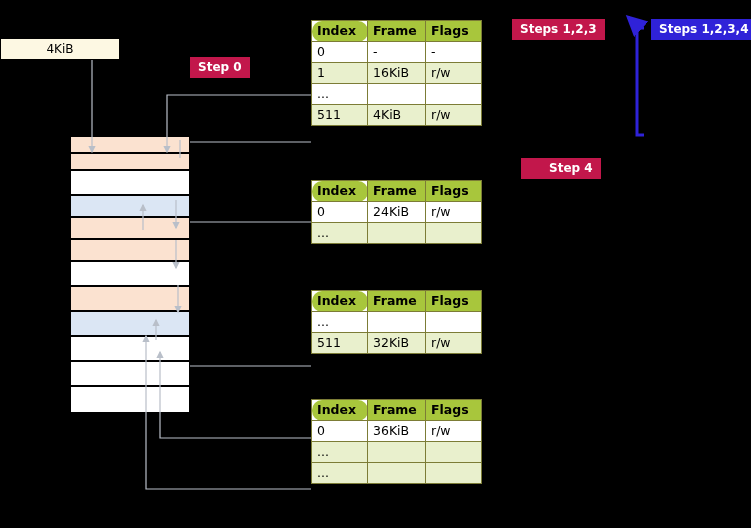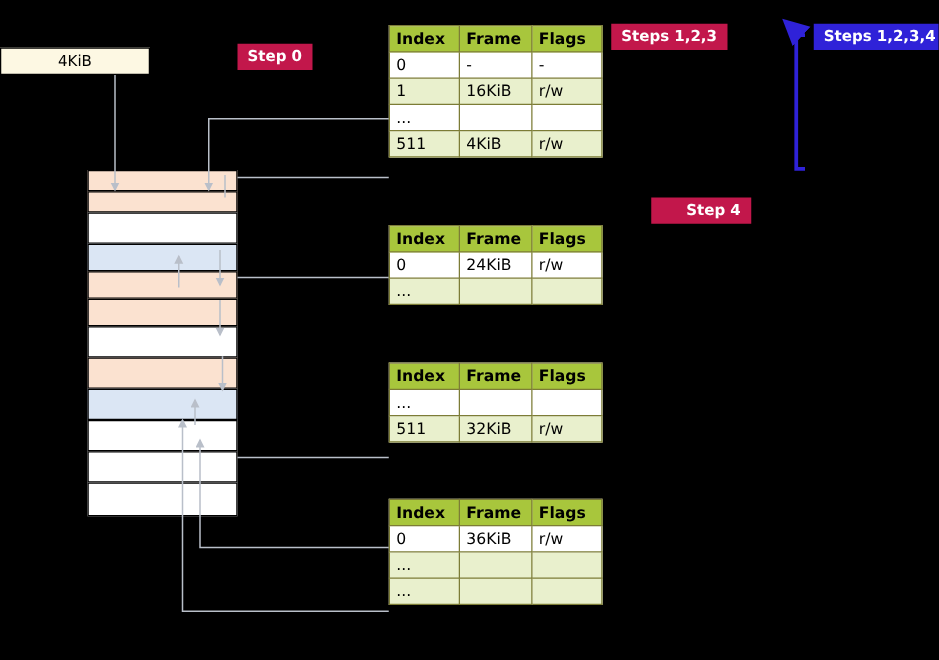--- a/index.html
+++ b/index.html
@@ -69,41 +69,41 @@
     box-sizing: border-box;
   }
   .ptable thead th {
     background: #a8c63c;
     color: #000000;
     font-weight: bold;
     border: 1px solid #7c7c36;
   }
   .ptable tr.alt td { background: #e9f0cd; }
   .ptable tr.norm td { background: #ffffff; }
-  .col-index { width: 56px; }
+  .col-index { width: 56px; border-radius: 10px; }
   .col-frame { width: 58px; }
   .col-flags { width: 56px; }
 
   svg.overlay {
     position: absolute;
     left: 0; top: 0;
     width: 751px;
     height: 528px;
     pointer-events: none;
   }
 </style>
 </head>
 <body>
 
 <div id="root">
 
   <div class="kib-box">4KiB</div>
 
-  <div class="badge badge-crimson" style="left:190px; top:35px;">Step 0</div>
-  <div class="badge badge-crimson" style="left:489px; top:19px;">Steps 1,2,3</div>
+  <div class="badge badge-crimson" style="left:190px; top:57px;">Step 0</div>
+  <div class="badge badge-crimson" style="left:512px; top:19px;">Steps 1,2,3</div>
   <div class="badge badge-blue" style="left:651px; top:19px;">Steps 1,2,3,4</div>
   <div class="badge badge-crimson" style="left:521px; top:158px;padding-left:28px;">Step 4</div>
 
   <div id="memcol">
       <div class="memblock" style="left: 70px; width: 120px; top: 136px; height: 17px; background: rgb(251, 226, 208);"></div>
       <div class="memblock" style="left: 70px; width: 120px; top: 153px; height: 17px; background: rgb(251, 226, 208);"></div>
       <div class="memblock" style="left: 70px; width: 120px; top: 170px; height: 25px; background: rgb(255, 255, 255);"></div>
       <div class="memblock" style="left: 70px; width: 120px; top: 195px; height: 22px; background: rgb(219, 230, 244);"></div>
       <div class="memblock" style="left: 70px; width: 120px; top: 217px; height: 22px; background: rgb(251, 226, 208);"></div>
       <div class="memblock" style="left: 70px; width: 120px; top: 239px; height: 22px; background: rgb(251, 226, 208);"></div>

